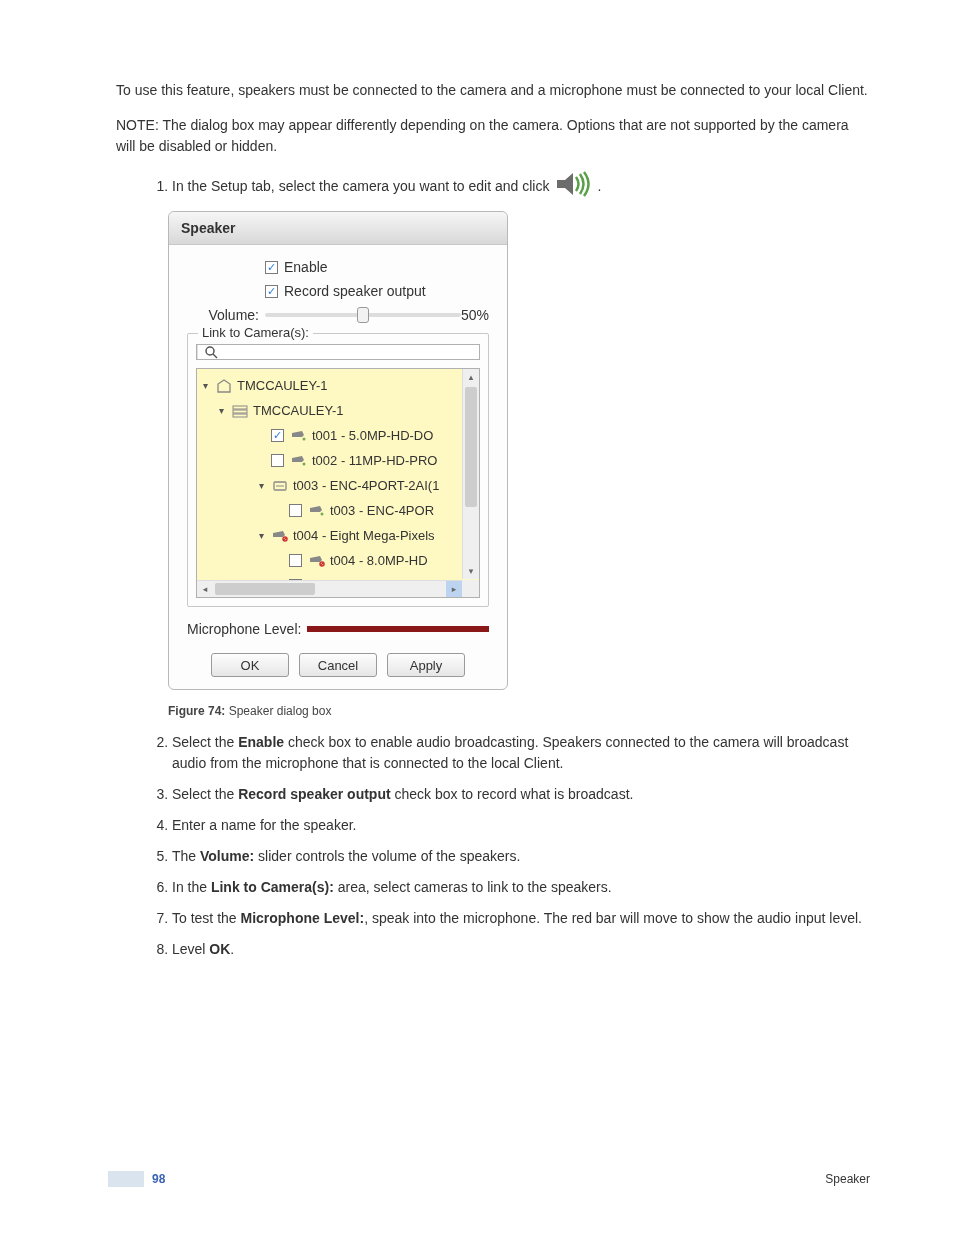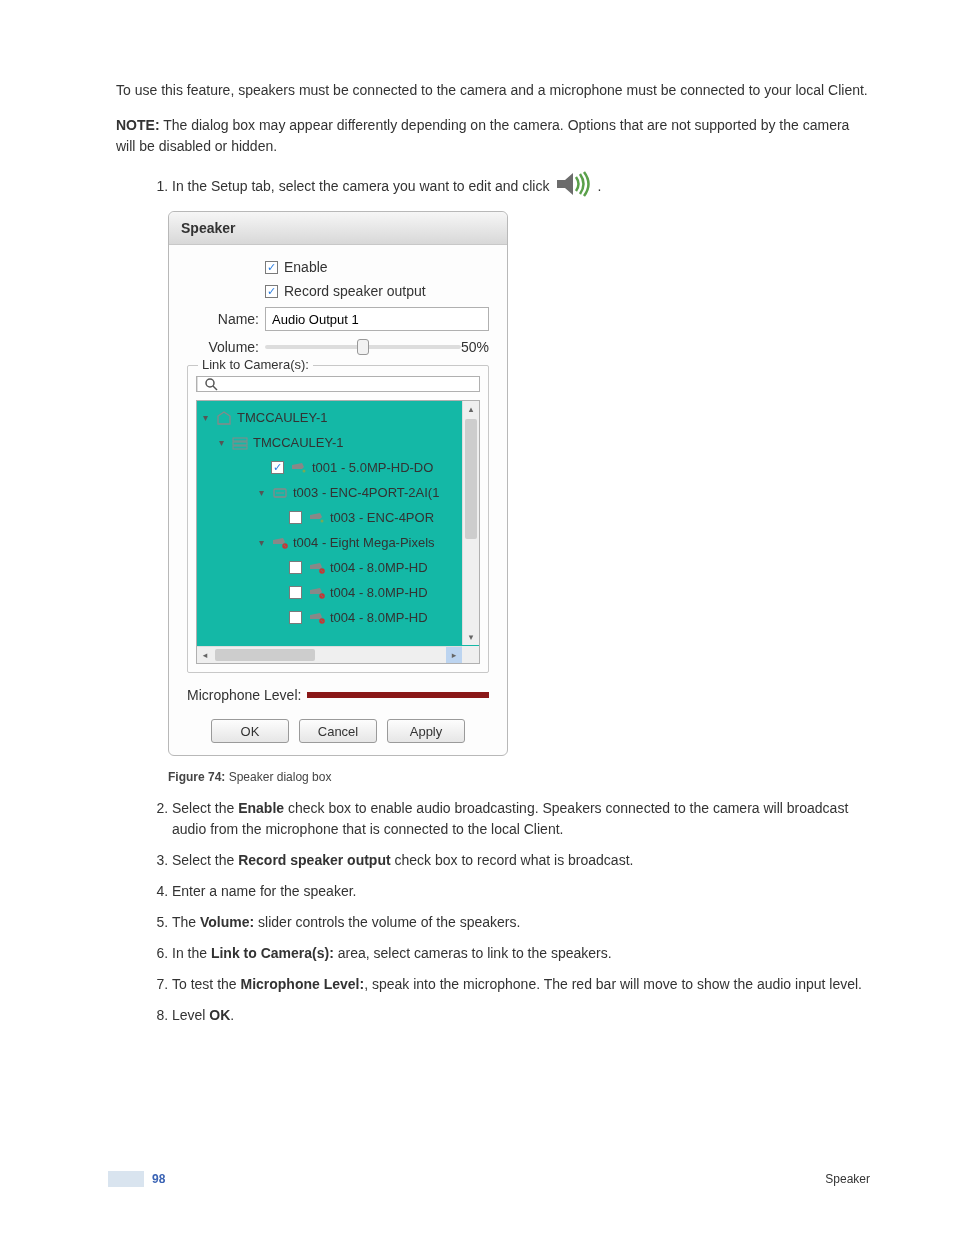--- a/index.html
+++ b/index.html
@@ -13,21 +13,21 @@
     background: #fff;
     position: relative;
   }
   .page {
     padding: 80px 84px 40px 116px;
   }
   p { margin: 0 0 14px 0; line-height: 1.5; }
   ol { margin: 0 0 14px 0; padding-left: 56px; }
   ol li { margin-bottom: 10px; line-height: 1.5; }
   .step1 { display: flex; align-items: flex-end; flex-wrap: wrap; gap: 4px; }
-  .note-label { font-weight: bold; }
+  .note-label { font-weight: normal; }
   .speaker-icon {
     display: inline-block;
     width: 36px; height: 26px;
     vertical-align: bottom;
     margin: 0 2px;
   }
   .speaker-icon svg { width: 36px; height: 26px; }
 
   
   .dialog {
@@ -59,21 +59,21 @@
 
   .fieldset {
     border: 1px solid #c8c8c8; border-radius: 2px; margin-top: 10px; padding: 10px 8px 8px 8px; position: relative;
   }
   .fieldset .legend { position: absolute; top: -9px; left: 10px; background: #fdfdfd; padding: 0 4px; font-size: 13px; }
   .search-row { display: flex; border: 1px solid #b0b0b0; background: #fff; }
   .search-row input { flex: 1; border: none; padding: 4px 6px; font-size: 13px; font-style: italic; color: #888; background: transparent; }
   .search-row .mag { width: 26px; display: flex; align-items: center; justify-content: center; border-left: 1px solid #ddd; font-size: 13px; }
 
   .tree {
-    margin-top: 8px; border: 1px solid #b0b0b0; background: #14b8a6; height: 264px; overflow: hidden; position: relative;
+    margin-top: 8px; border: 1px solid #b0b0b0; background: #fef9c3; height: 230px; overflow: hidden; position: relative;
   }
   .tree-inner { padding: 4px 0; font-size: 13px; }
   .node { display: flex; align-items: center; height: 25px; white-space: nowrap; }
   .pad0 { padding-left: 6px; }
   .pad1 { padding-left: 22px; }
   .pad2 { padding-left: 62px; }
   .pad2b { padding-left: 80px; }
   .tri { width: 10px; font-size: 10px; color: #555; margin-right: 2px; display: inline-block; }
   .tri::before { content: "▾"; }
   .ticon { width: 18px; height: 16px; display: inline-flex; align-items: center; justify-content: center; margin-right: 4px; flex-shrink: 0; }
@@ -134,24 +134,20 @@
 
       <div class="row" style="padding-left:78px;">
         <span class="cb checked"></span>
         <span>Enable</span>
       </div>
       <div class="row" style="padding-left:78px;">
         <span class="cb checked"></span>
         <span>Record speaker output</span>
       </div>
       <div class="row">
-        <span class="lbl">Name:</span>
-        <input class="input-name" value="Audio Output 1" style="">
-      </div>
-      <div class="row">
         <span class="lbl">Volume:</span>
         <div class="slider-wrap">
           <div class="slider-track">
             <div class="slider-thumb" id="vol-thumb" style="left: 50%;"></div>
           </div>
           <span>50%</span>
         </div>
       </div>
 
       <div class="fieldset">
@@ -190,20 +186,31 @@
               <div class="node pad2">
                 <span style="width:12px;display:inline-block"></span>
                 <span class="cb checked"></span>
                 <span class="ticon">
                   <svg viewBox="0 0 16 14">
                     <path d="M1 4 L11 2 L13 6 L11 8 L1 8 Z" fill="#888"></path>
                     <circle cx="13" cy="10" r="1.5" fill="#7a5"></circle>
                   </svg>
                 </span>
                 <span>t001 - 5.0MP-HD-DO</span>
+              </div>
+              <div class="node pad2">
+                <span style="width:12px;display:inline-block"></span>
+                <span class="cb"></span>
+                <span class="ticon">
+                  <svg viewBox="0 0 16 14">
+                    <path d="M1 4 L11 2 L13 6 L11 8 L1 8 Z" fill="#888"></path>
+                    <circle cx="13" cy="10" r="1.5" fill="#7a5"></circle>
+                  </svg>
+                </span>
+                <span>t002 - 11MP-HD-PRO</span>
               </div>
               <div class="node pad2">
                 <span class="tri"></span>
                 <span class="ticon">
                   <svg viewBox="0 0 16 14">
                     <rect x="2" y="3" width="12" height="8" rx="1" fill="none" stroke="#888" stroke-width="1.3"></rect>
                     <line x1="4" y1="7" x2="12" y2="7" stroke="#888"></line>
                   </svg>
                 </span>
                 <span>t003 - ENC-4PORT-2AI(1</span>

